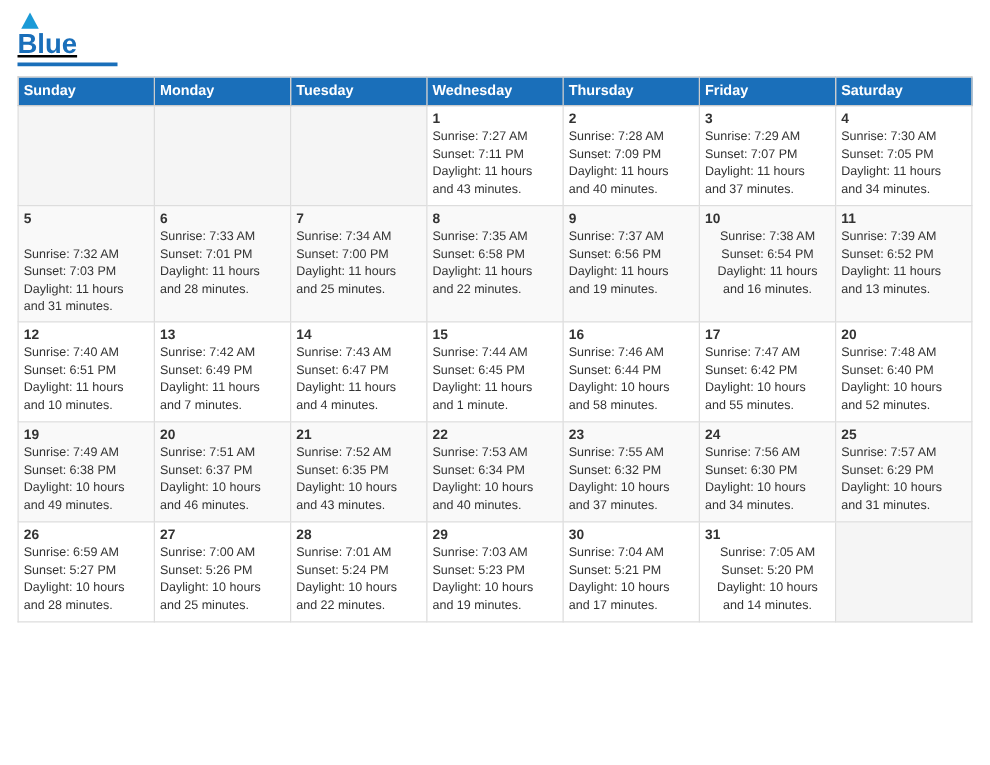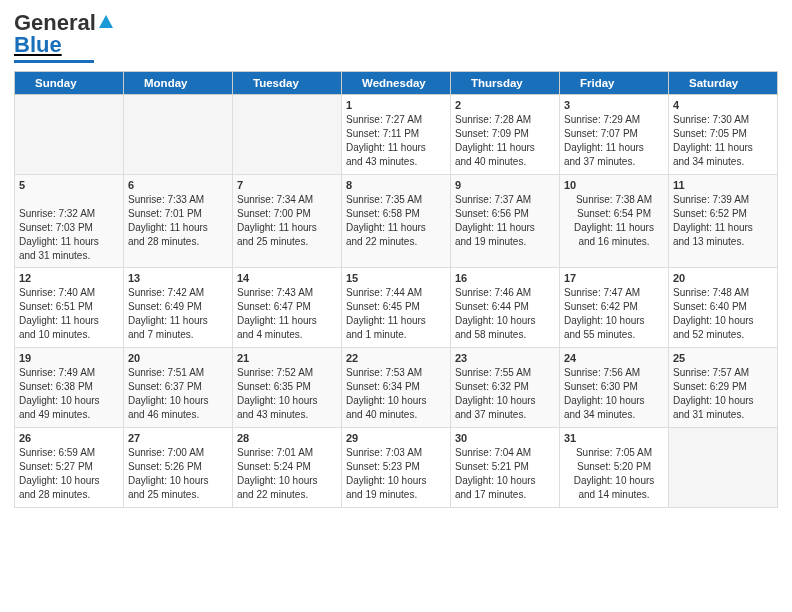--- a/index.html
+++ b/index.html
@@ -41,21 +41,21 @@
     table {
       width: 100%;
       border-collapse: collapse;
       table-layout: fixed;
     }
     thead tr th {
       background-color: #1a6fba;
       color: #fff;
       font-size: 11.5px;
       font-weight: bold;
-      padding: 5px 20px;
+      padding: 5px 4px;
       text-align: left;
       border: 1px solid #ccc;
     }
     tbody tr td {
       vertical-align: top;
       border: 1px solid #ddd;
       padding: 4px 4px;
       font-size: 9.5px;
       color: #333;
       height: 80px;
@@ -79,21 +79,20 @@
       background: #f5f5f5 !important;
     }
   </style>
 </head>
 <body>
 
 <div class="container">
   <div class="header">
     <div class="logo">
       <div style="display:flex;align-items:center;">
-        <span style="font-size:22px;font-weight:bold;color:#333;">General</span>
         <span style="display:inline-block;width:0;height:0;border-left:7px solid transparent;border-right:7px solid transparent;border-bottom:13px solid #1a9ad7;margin-left:3px;margin-bottom:3px;"></span>
       </div>
       <div style="display:flex;align-items:flex-end;margin-top:-4px;text-decoration:underline;">
         <span style="font-size:22px;font-weight:bold;color:#1a6fba;">Blue</span>
       </div>
       <div style="height:3px;background:#1a6fba;width:80px;margin-top:2px;"></div>
     </div>
     <div class="title-block">
       <div class="month-title"></div>
       <div class="location"></div>

